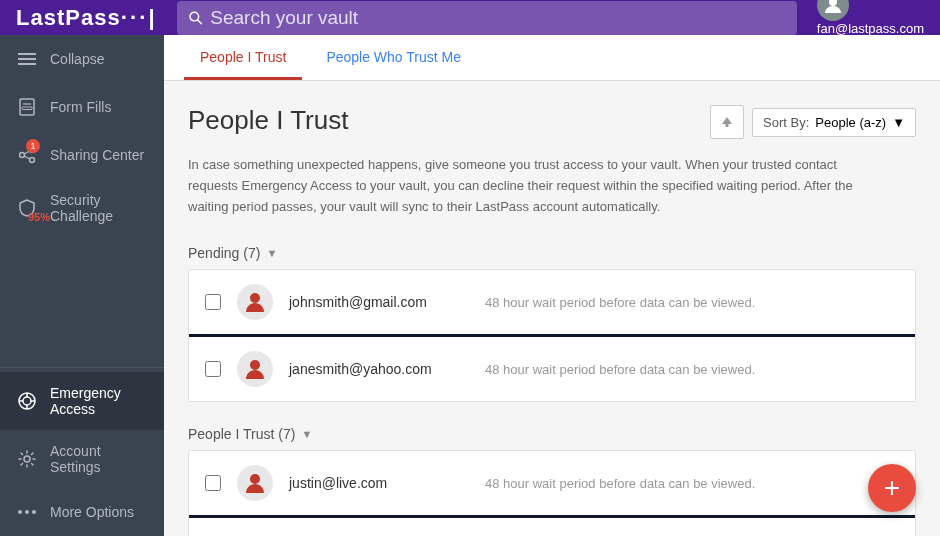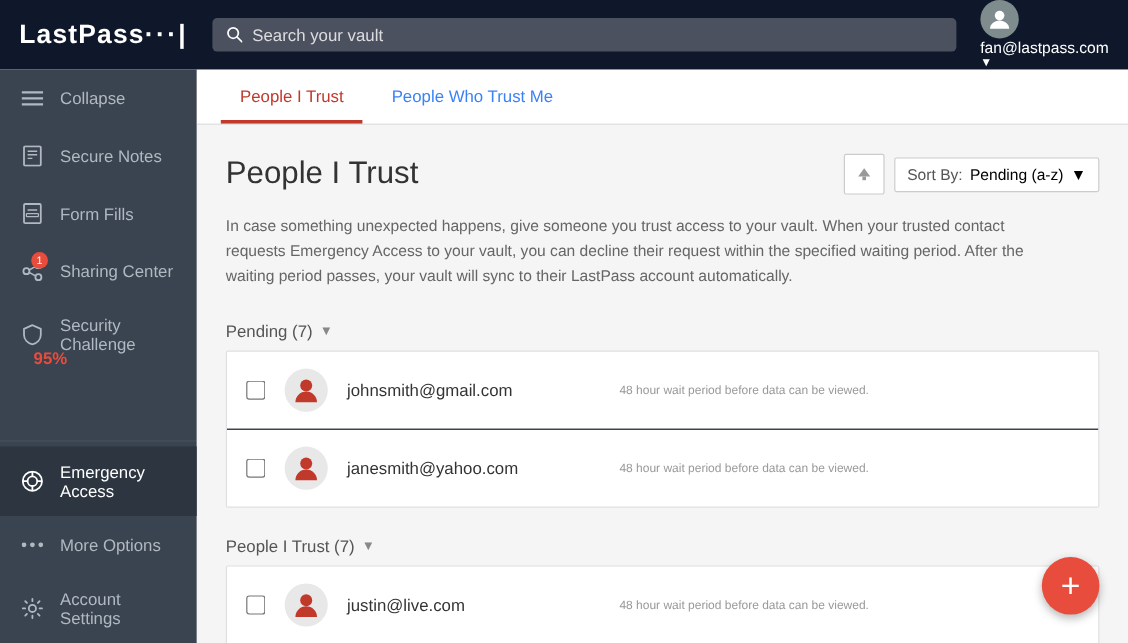--- a/index.html
+++ b/index.html
@@ -1,21 +1,21 @@
 <!DOCTYPE html>
 <html><head>
   <meta charset="utf-8">
   <style>
     * { box-sizing: border-box; margin: 0; padding: 0; }
     body { font-family: 'Segoe UI', Arial, sans-serif; font-size: 14px; background: #f0f0f0; width: 940px; height: 536px; overflow: hidden; display: flex; flex-direction: column; }
 
     
     .topbar {
-      background: #0f172a;
-      height: 58px;
+      background: #4c1d95;
+      height: 35px;
       display: flex;
       align-items: center;
       padding: 10px 16px;
       flex-shrink: 0;
     }
     .topbar-logo {
       display: flex;
       align-items: center;
       color: white;
       font-size: 22px;
@@ -32,21 +32,21 @@
       background: rgba(255,255,255,0.25);
       border-radius: 4px;
       padding: 6px 12px;
       margin-right: 20px;
     }
     .topbar-search input {
       background: transparent;
       border: none;
       outline: none;
       color: white;
-      font-size: 14px;
+      font-size: 19px;
       width: 100%;
     }
     .topbar-search input::placeholder { color: rgba(255,255,255,0.8); }
     .search-icon-svg { color: white; margin-right: 8px; }
     .topbar-user {
       display: flex;
       align-items: flex-start;
       color: white;
       cursor: pointer;
       gap: 0;
@@ -99,22 +99,22 @@
       top: 8px; left: 26px;
       background: #e74c3c;
       color: white;
       border-radius: 50%;
       width: 14px; height: 14px;
       font-size: 9px;
       display: flex; align-items: center; justify-content: center;
     }
     .security-percent {
       position: absolute;
-      bottom: 2px; left: 28px;
-      font-size: 14px;
+      bottom: 14px; left: 28px;
+      font-size: 11px;
       color: #e74c3c;
       font-weight: bold;
     }
     .sidebar-divider { border-top: 1px solid rgba(255,255,255,0.08); margin: 4px 0; }
 
     
     .content {
       flex: 1;
       background: #f5f5f5;
       display: flex;
@@ -216,21 +216,21 @@
     
     .trust-table {
       background: white;
       border: 1px solid #e0e0e0;
       border-radius: 2px;
     }
     .trust-row {
       display: flex;
       align-items: center;
       padding: 14px 16px;
-      border-bottom: 1px solid #0f172a;
+      border-bottom: 3px solid #0f172a;
       gap: 16px;
     }
     .trust-row:last-child { border-bottom: none; }
     .row-checkbox {
       width: 16px; height: 16px;
       border: 1px solid #ccc;
       background: white;
       cursor: pointer;
       flex-shrink: 0;
     }
@@ -240,23 +240,22 @@
       background: #e8e8e8;
       display: flex; align-items: center; justify-content: center;
       flex-shrink: 0;
     }
     .row-email {
       font-size: 14px;
       color: #333;
       min-width: 180px;
     }
     .row-wait {
-      font-size: 10px;
+      font-size: 13px;
       color: #999;
-      margin-left: 31px;
     }
 
     
     .fab {
       position: absolute;
       bottom: 24px;
       right: 24px;
       width: 48px; height: 48px;
       border-radius: 50%;
       background: #e74c3c;
@@ -304,31 +303,20 @@
         <svg width="18" height="14" viewBox="0 0 18 14" fill="none">
           <line x1="0" y1="2" x2="18" y2="2" stroke="#b0b8c1" stroke-width="2"></line>
           <line x1="0" y1="7" x2="18" y2="7" stroke="#b0b8c1" stroke-width="2"></line>
           <line x1="0" y1="12" x2="18" y2="12" stroke="#b0b8c1" stroke-width="2"></line>
         </svg>
       </span>
       <span class="sidebar-label">Collapse</span>
     </div>
 
 
-    <div class="sidebar-item">
-      <span class="sidebar-icon">
-        <svg width="16" height="18" viewBox="0 0 16 18" fill="none">
-          <rect x="1" y="1" width="14" height="16" rx="1" stroke="#b0b8c1" stroke-width="1.5"></rect>
-          <line x1="4" y1="5" x2="12" y2="5" stroke="#b0b8c1" stroke-width="1.2"></line>
-          <line x1="4" y1="8" x2="12" y2="8" stroke="#b0b8c1" stroke-width="1.2"></line>
-          <line x1="4" y1="11" x2="8" y2="11" stroke="#b0b8c1" stroke-width="1.2"></line>
-        </svg>
-      </span>
-      <span class="sidebar-label">Secure Notes</span>
-    </div>
 
     <div class="sidebar-item">
       <span class="sidebar-icon">
         <svg width="16" height="18" viewBox="0 0 16 18" fill="none">
           <rect x="1" y="1" width="14" height="16" rx="1" stroke="#b0b8c1" stroke-width="1.5"></rect>
           <line x1="4" y1="6" x2="12" y2="6" stroke="#b0b8c1" stroke-width="1.2"></line>
           <rect x="3" y="9" width="10" height="2.5" rx="0.5" stroke="#b0b8c1" stroke-width="1"></rect>
         </svg>
       </span>
       <span class="sidebar-label">Form Fills</span>
@@ -370,37 +358,37 @@
           <line x1="9" y1="13" x2="9" y2="17" stroke="white" stroke-width="1.5"></line>
           <line x1="1" y1="9" x2="5" y2="9" stroke="white" stroke-width="1.5"></line>
           <line x1="13" y1="9" x2="17" y2="9" stroke="white" stroke-width="1.5"></line>
         </svg>
       </span>
       <span class="sidebar-label" style="color:white;">Emergency Access</span>
     </div>
 
     <div class="sidebar-item">
       <span class="sidebar-icon">
+        <svg width="18" height="18" viewBox="0 0 18 18" fill="none">
+          <circle cx="9" cy="9" r="3" stroke="#b0b8c1" stroke-width="1.5"></circle>
+          <path d="M9 1v2M9 15v2M1 9h2M15 9h2M3.05 3.05l1.41 1.41M13.54 13.54l1.41 1.41M3.05 14.95l1.41-1.41M13.54 4.46l1.41-1.41" stroke="#b0b8c1" stroke-width="1.5" stroke-linecap="round"></path>
+        </svg>
+      </span>
+      <span class="sidebar-label">Account Settings</span>
+    </div>
+
+    <div class="sidebar-item">
+      <span class="sidebar-icon">
         <svg width="18" height="6" viewBox="0 0 18 6" fill="none">
           <circle cx="2" cy="3" r="2" fill="#b0b8c1"></circle>
           <circle cx="9" cy="3" r="2" fill="#b0b8c1"></circle>
           <circle cx="16" cy="3" r="2" fill="#b0b8c1"></circle>
         </svg>
       </span>
       <span class="sidebar-label">More Options</span>
-    </div>
-
-    <div class="sidebar-item">
-      <span class="sidebar-icon">
-        <svg width="18" height="18" viewBox="0 0 18 18" fill="none">
-          <circle cx="9" cy="9" r="3" stroke="#b0b8c1" stroke-width="1.5"></circle>
-          <path d="M9 1v2M9 15v2M1 9h2M15 9h2M3.05 3.05l1.41 1.41M13.54 13.54l1.41 1.41M3.05 14.95l1.41-1.41M13.54 4.46l1.41-1.41" stroke="#b0b8c1" stroke-width="1.5" stroke-linecap="round"></path>
-        </svg>
-      </span>
-      <span class="sidebar-label">Account Settings</span>
     </div>
   </div>
 
   <div class="content">
 
     <div class="tabs">
       <div class="tab active">People I Trust</div>
       <div class="tab">People Who Trust Me</div>
     </div>
 
@@ -410,21 +398,21 @@
         <h1 class="page-title">People I Trust</h1>
         <div class="sort-control">
           <div class="upload-btn">
             <svg width="14" height="14" viewBox="0 0 14 14" fill="none">
               <polygon points="7,2 12,9 2,9" fill="#999"></polygon>
               <rect x="5.5" y="9" width="3" height="3" fill="#999"></rect>
             </svg>
           </div>
           <div class="sort-btn">
             <span class="sort-label">Sort By:</span>
-            <span>Pending (a-z)</span>
+            <span>People (a-z)</span>
             <span>▼</span>
           </div>
         </div>
       </div>
 
       <p class="description">In case something unexpected happens, give someone you trust access to your vault. When your trusted contact requests Emergency Access to your vault, you can decline their request within the specified waiting period. After the waiting period passes, your vault will sync to their LastPass account automatically.</p>
 
       <div class="section">
         <div class="section-header">
           <span>Pending (7)</span>

